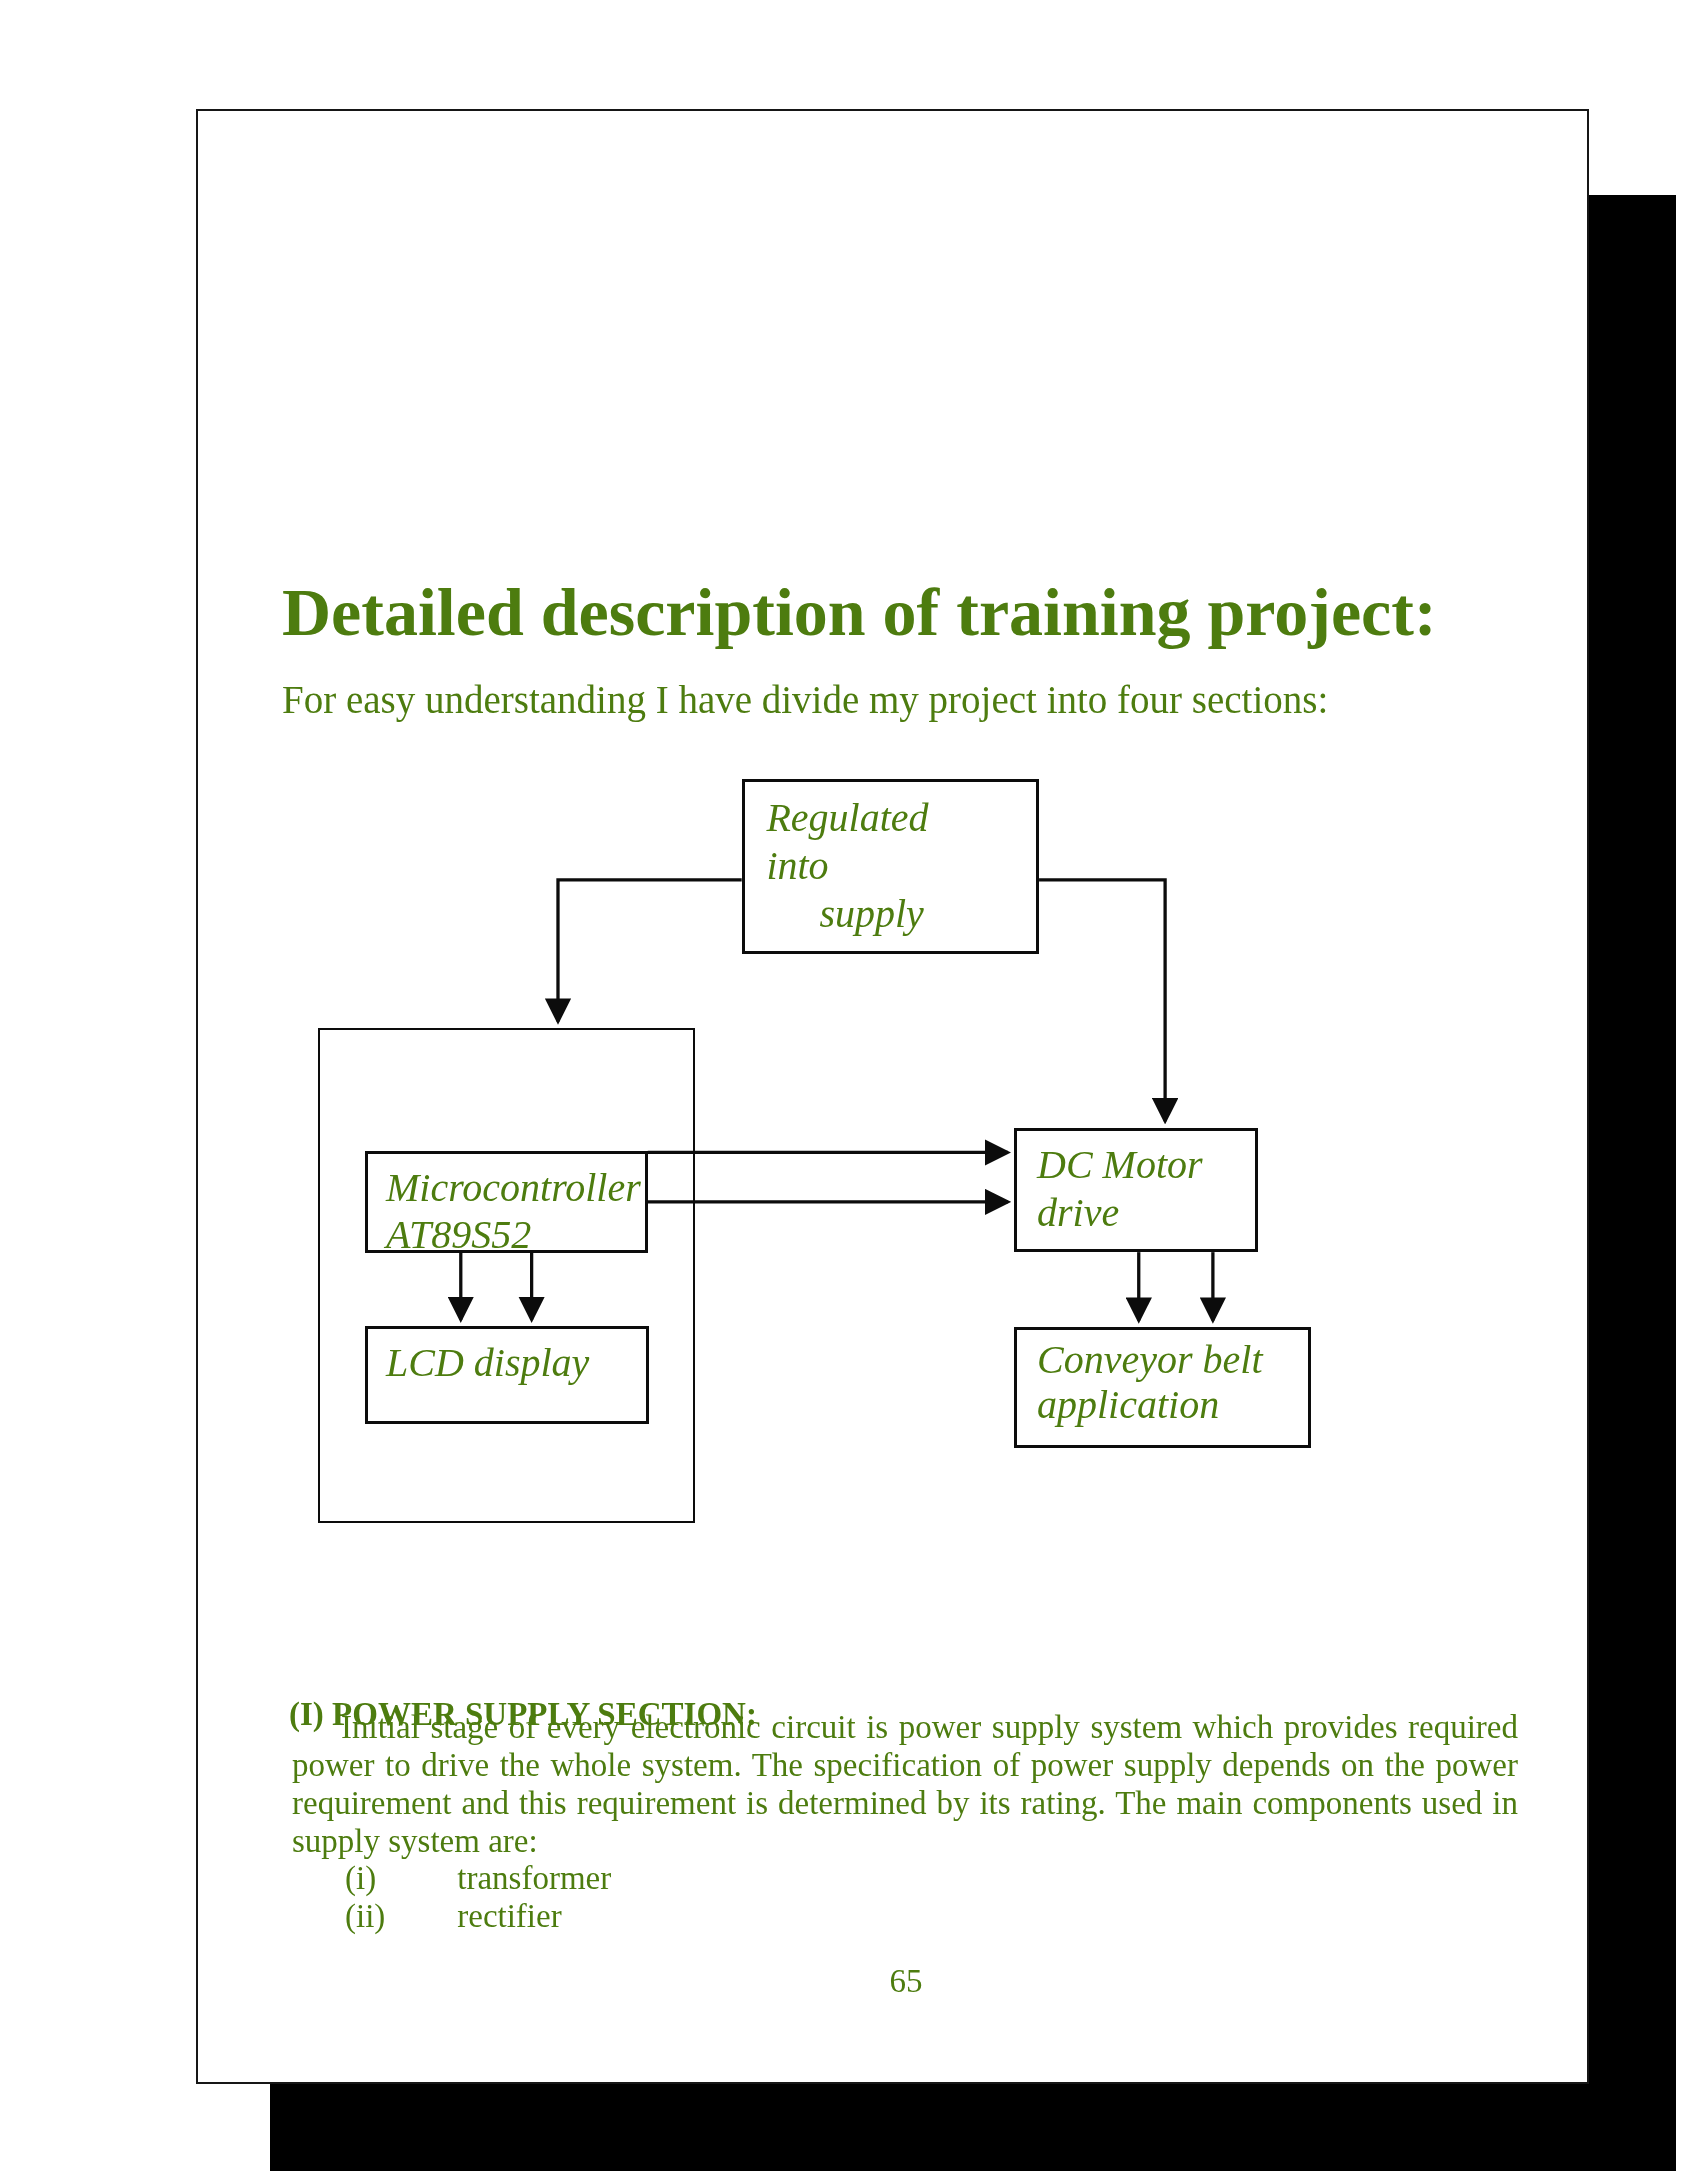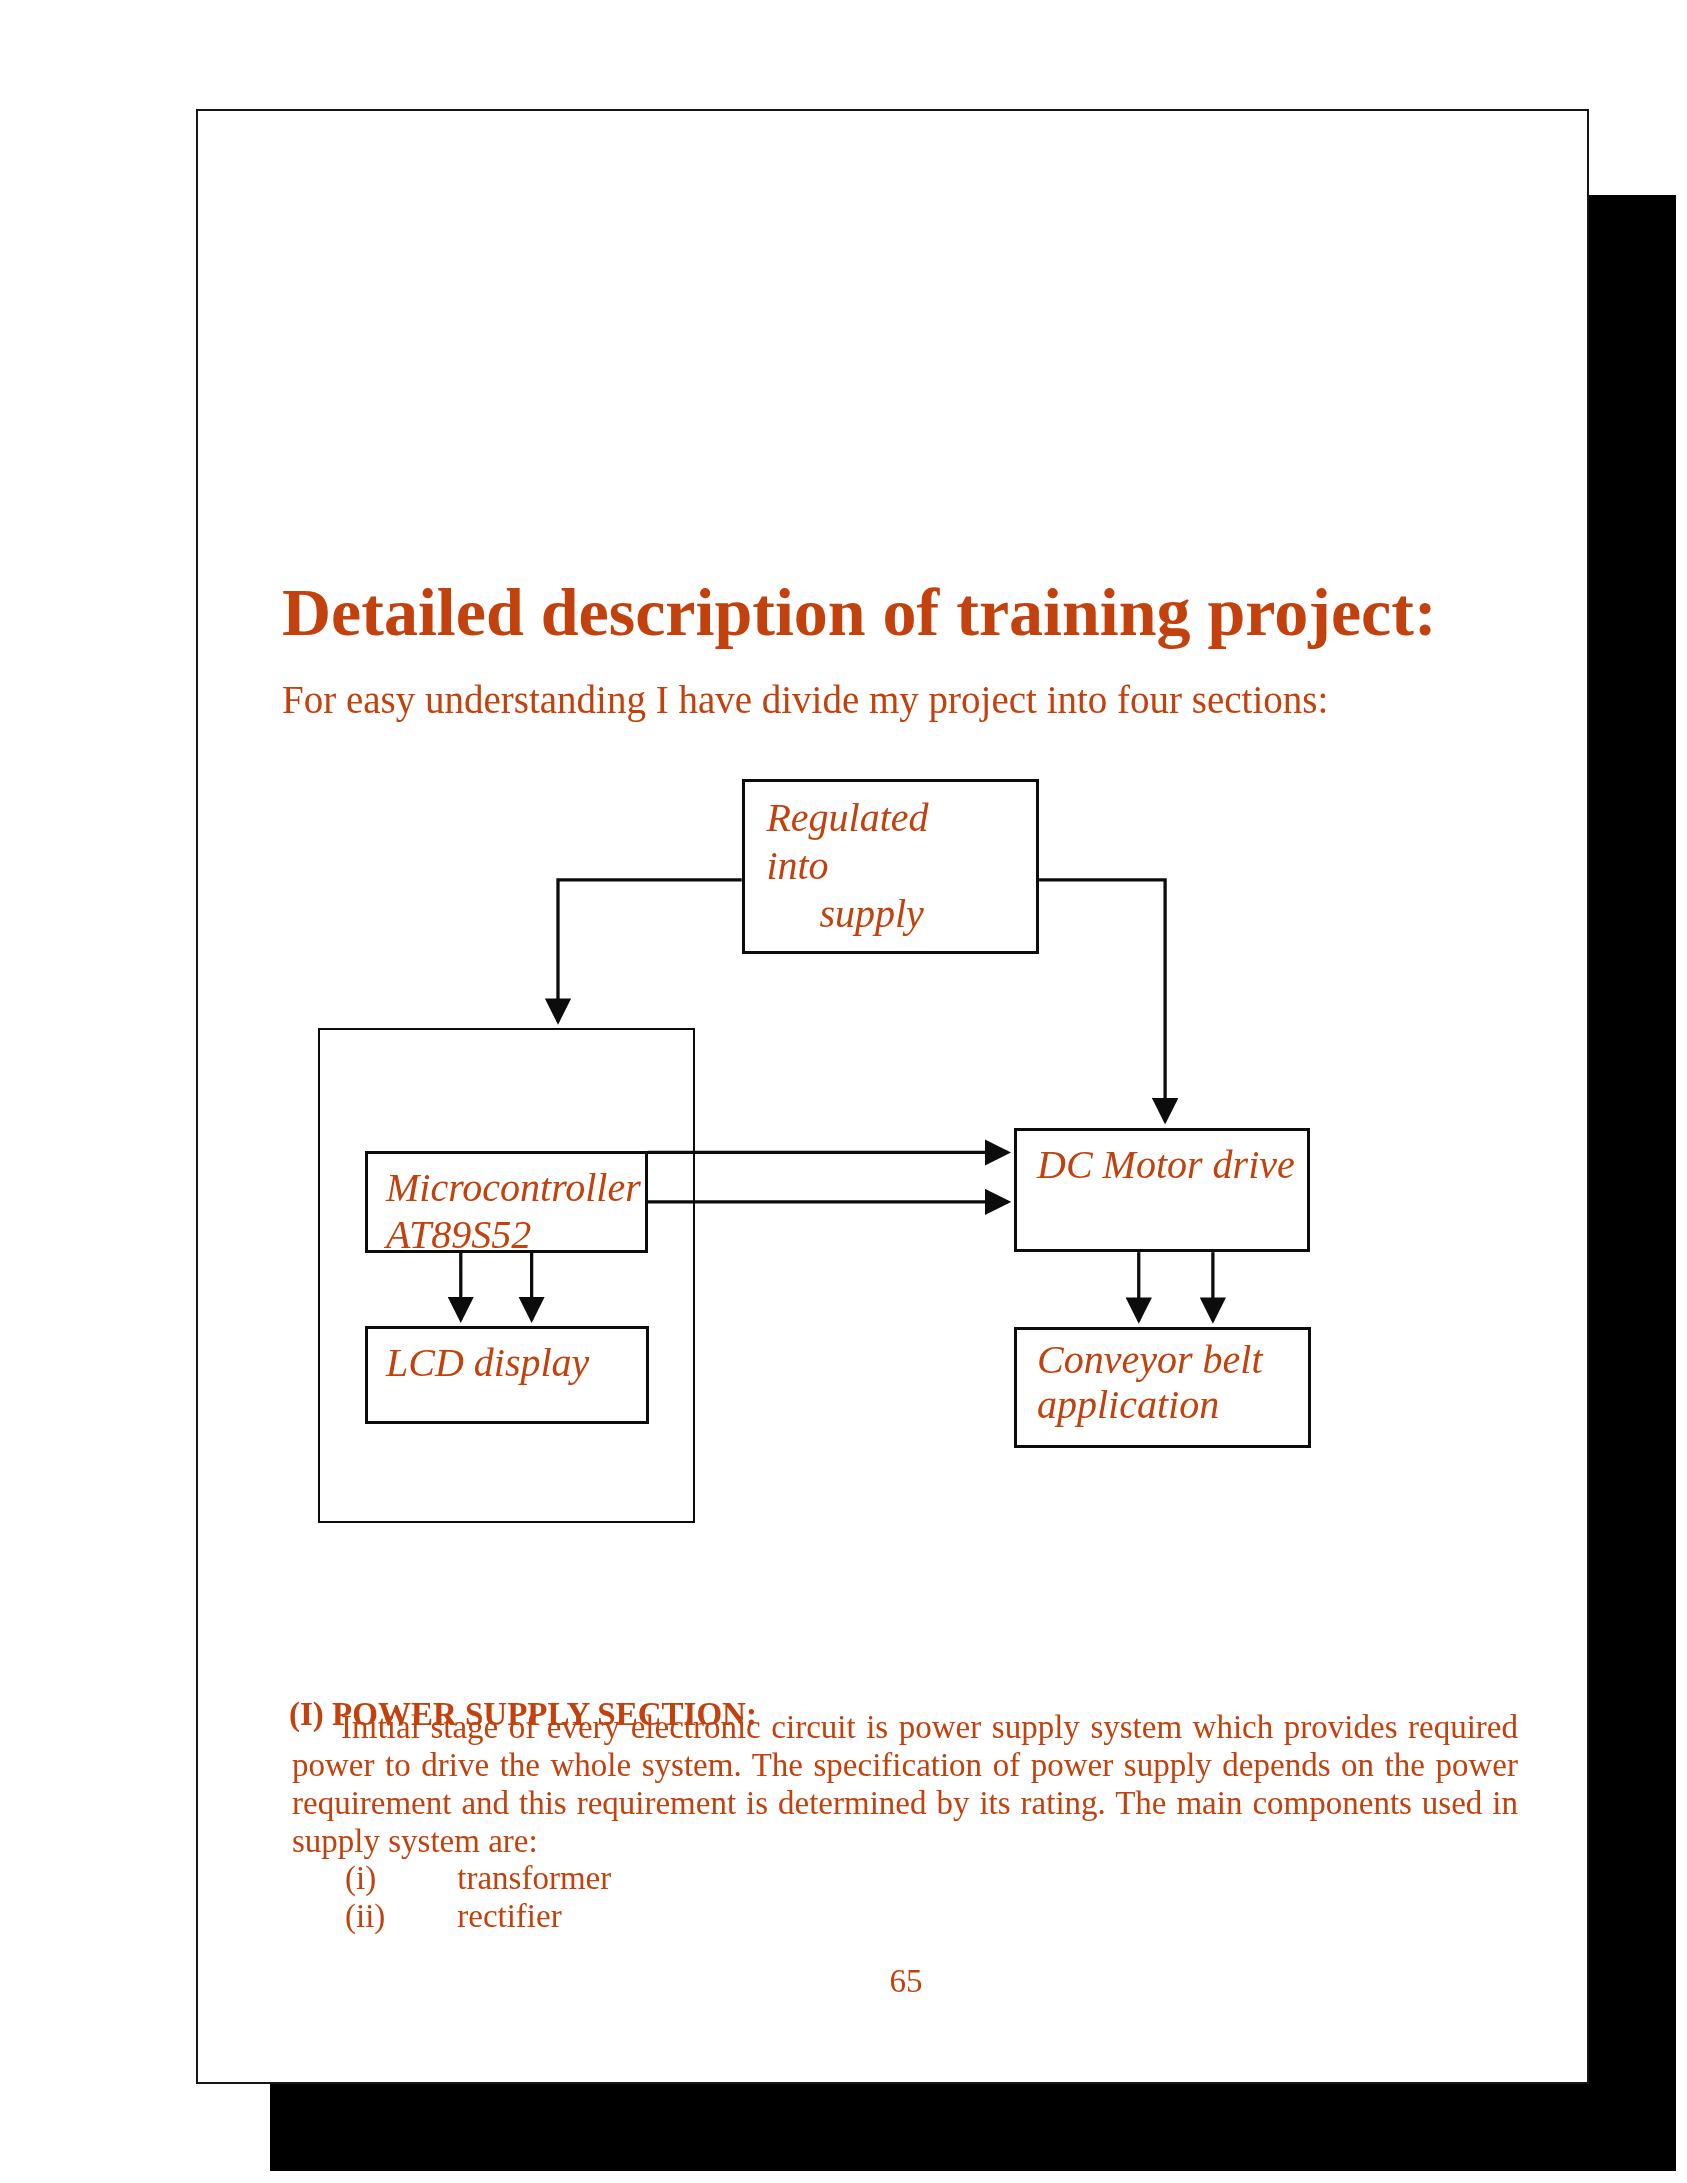--- a/index.html
+++ b/index.html
@@ -3,21 +3,21 @@
 <meta charset="utf-8">
 <style>
   html, body { margin: 0; padding: 0; background: #ffffff; }
   .canvas {
     position: relative;
     width: 1687px;
     height: 2183px;
     background: #ffffff;
     overflow: hidden;
     font-family: "Liberation Serif", "DejaVu Serif", serif;
-    color: #c2410c;
+    color: #4d7c0f;
   }
   .backdrop {
     position: absolute;
     left: 270px; top: 195px;
     width: 1406px; height: 1976px;
     background: #000000;
   }
   .page {
     position: absolute;
     left: 196px; top: 109px;
@@ -46,21 +46,21 @@
     border: 3.3px solid #0c0c0c;
     box-sizing: border-box;
     background: #ffffff;
     font-size: 40px;
     line-height: 48px;
   }
   .box-power     { left: 544px;  top: 668px;  width: 297px; height: 175px; padding: 11.5px 0 0 21.4px; }
   .box-container { left: 120px;  top: 917px; width: 377px; height: 495px; background: transparent; border-width: 2.5px; }
   .box-micro     { left: 167px;  top: 1040px; width: 283px; height: 102px; padding: 10px 0 12px 18px; line-height: 47px; }
   .box-lcd       { left: 167px;  top: 1215px; width: 284px; height: 98px; padding: 10px 0 0 18px; }
-  .box-dc        { left: 816px;  top: 1017px; width: 296px; height: 124px; padding: 10px 0 0 20px; }
+  .box-dc        { left: 816px;  top: 1017px; width: 244px; height: 124px; padding: 10px 0 0 20px; }
   .box-conveyor  { left: 816px;  top: 1216px; width: 297px; height: 121px; padding: 6.6px 0 0 20px; line-height: 45px; }
   .indent-supply { padding-left: 53px; }
   .dline { display: block; font-style: italic; }
   
   .connectors {
     position: absolute;
     left: 0; top: 0;
     width: 1393px; height: 1975px;
     pointer-events: none;
   }

